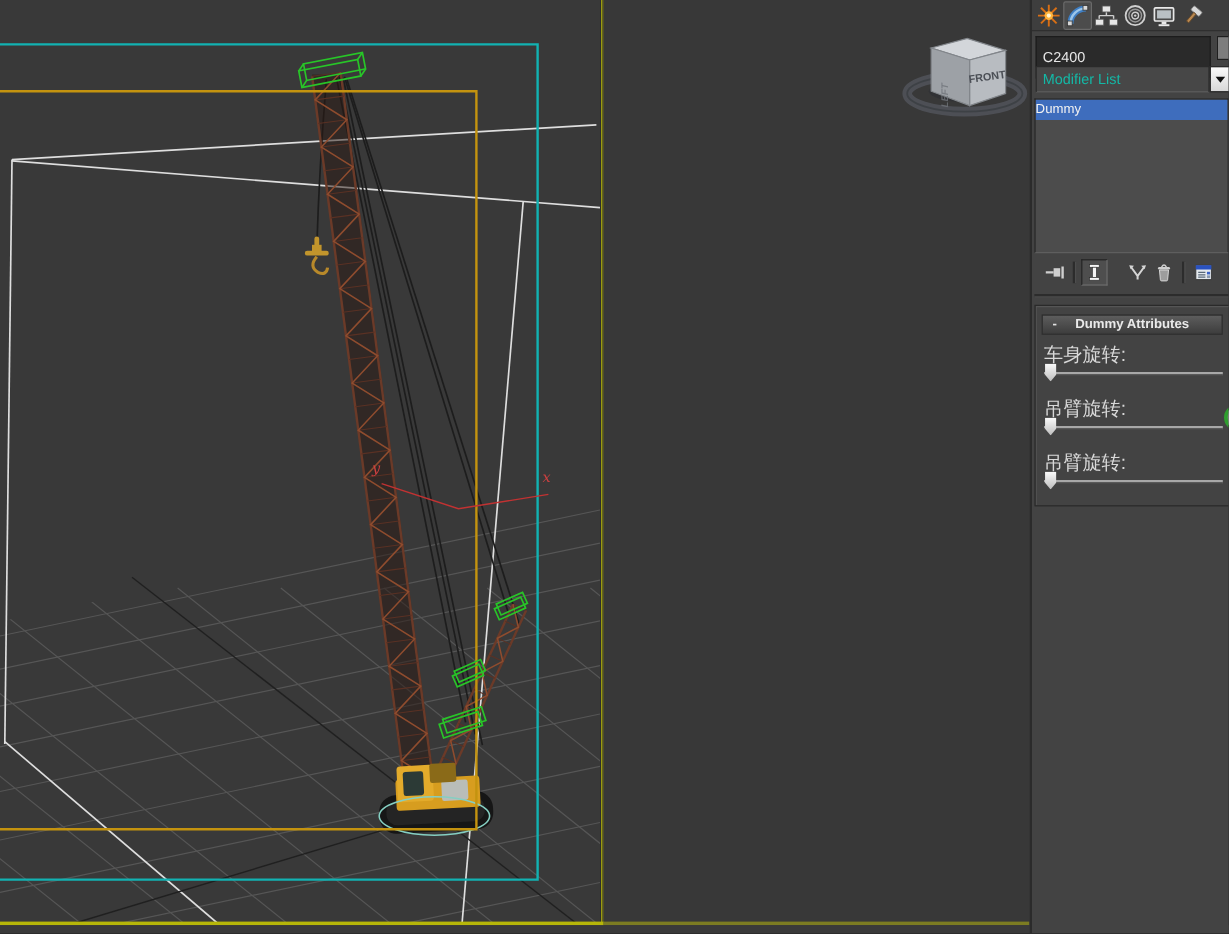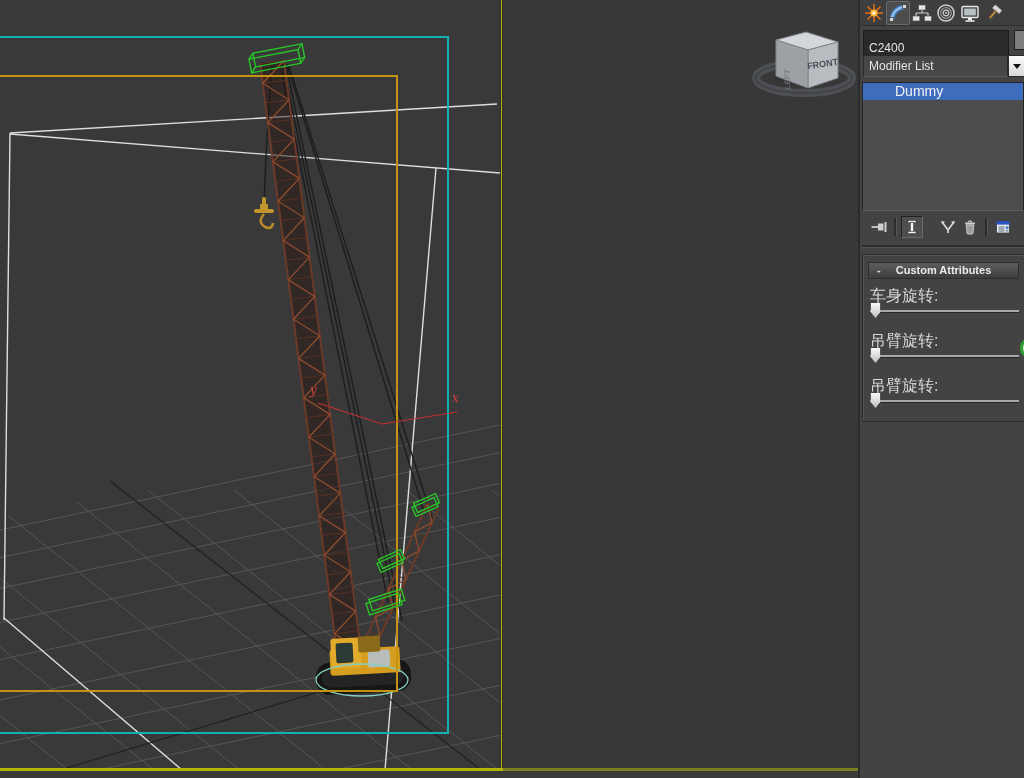--- a/index.html
+++ b/index.html
@@ -15,25 +15,25 @@
   #status-strip-left{left:0;top:771px;width:858px;height:7px;background:#3a3a3a;}
   #status-strip-right{left:858px;top:771px;width:166px;height:7px;background:#454545;}
   svg text{user-select:none;}
   
   #cmd-panel{left:858px;top:0;width:166px;height:778px;background:#434343;border-left:2px solid #2b2b2b;box-sizing:border-box;overflow:hidden;color:#d6d6d6;}
   #panel-tabs{position:absolute;left:0;top:0;width:166px;height:26px;background:#3e3e3e;border-bottom:1px solid #2f2f2f;display:flex;align-items:center;padding-left:2px;box-sizing:border-box;}
   .tab{width:24px;height:24px;display:flex;align-items:center;justify-content:center;border:1px solid transparent;box-sizing:border-box;}
   .tab.active{background:#4c4c4c;border:1px solid #6a6a6a;border-radius:2px;}
   .name-field{position:absolute;left:3px;top:30px;width:146px;height:36px;background:#2a2a2a;border:1px solid #1c1c1c;border-bottom-color:#5a5a5a;color:#e6e6e6;font-size:12px;padding:1px 5px;box-sizing:border-box;font-family:inherit;}
   #color-swatch{left:154px;top:30px;width:12px;height:20px;background:#7d7d7d;border:1px solid #1f1f1f;box-sizing:border-box;}
-  #modifier-dropdown{left:3px;top:55px;width:145px;height:22px;background:#474747;border:1px solid #2a2a2a;border-bottom-color:#5c5c5c;color:#e5e5e5;font-size:12px;line-height:20px;padding-left:5px;box-sizing:border-box;}
+  #modifier-dropdown{left:3px;top:55px;width:145px;height:22px;background:#474747;border:1px solid #2a2a2a;border-bottom-color:#5c5c5c;color:#14b8a6;font-size:12px;line-height:20px;padding-left:5px;box-sizing:border-box;}
   #modifier-dropdown-arrow{left:148px;top:55px;width:18px;height:22px;background:linear-gradient(#fbfbfb,#d7d7d7);border:1px solid #2a2a2a;box-sizing:border-box;display:flex;align-items:center;justify-content:center;}
   #modifier-dropdown-arrow .tri{width:0;height:0;border-left:4px solid transparent;border-right:4px solid transparent;border-top:5px solid #111;}
   #modifier-stack{left:2px;top:82px;width:162px;height:129px;background:#4c4c4c;border:1px solid #262626;border-bottom-color:#5e5e5e;box-sizing:border-box;overflow:hidden;}
-  .stack-row{height:17px;line-height:17px;font-size:14px;color:#f2f2f2;padding-left:32px;}
+  .stack-row{height:17px;line-height:17px;font-size:11px;color:#f2f2f2;}
   .stack-row.selected{background:#3e6dbd;}
   #stack-toolbar{position:absolute;left:0;top:213px;width:166px;height:28px;display:flex;align-items:center;}
   .stk-btn{width:22px;height:22px;display:flex;align-items:center;justify-content:center;border:1px solid transparent;box-sizing:border-box;}
   .stk-btn.pressed{background:#4e4e4e;border:1px solid #232323;border-bottom-color:#6b6b6b;border-right-color:#6b6b6b;}
   .stk-sep{width:2px;height:18px;background:#2c2c2c;border-right:1px solid #565656;margin:0 4px;}
   #stack-toolbar-divider{left:2px;top:245px;width:162px;height:2px;background:#2c2c2c;border-bottom:1px solid #545454;}
   #rollout{left:2px;top:254px;width:163px;height:168px;background:#434343;border:1px solid #2a2a2a;box-shadow:inset 1px 1px 0 #555;box-sizing:border-box;overflow:hidden;}
   #rollout-header{position:absolute;left:5px;top:7px;width:151px;height:17px;background:linear-gradient(#5d5d5d,#3d3d3d);border:1px solid #2d2d2d;box-sizing:border-box;color:#eaeaea;font-size:11px;font-weight:bold;text-align:center;line-height:15px;}
   #rollout-collapse{position:absolute;left:8px;top:0;width:12px;text-align:left;font-weight:bold;color:#e0e0e0;}
   .attr-label{position:absolute;left:7px;font-size:16px;color:#d8d8d8;}
@@ -342,21 +342,21 @@
           <rect x="11.8" y="8.5" width="2.6" height="2.2" fill="#3a62c8"></rect>
           <rect x="11.8" y="11.5" width="2.6" height="2.2" fill="#8a9ab0"></rect>
         </svg>
       </div>
     </div>
     <div id="stack-toolbar-divider" class="abs"></div>
 
     <div id="rollout" class="abs">
       <div id="rollout-header">
         <span id="rollout-collapse">-</span>
-        <span>Custom Attributes</span>
+        <span>Dummy Attributes</span>
       </div>
 
       <div class="attr-label" style="top:31px">车身旋转:</div>
       <div class="slider-row" style="top:48px">
         <div class="slider-track"></div>
         <div class="slider-thumb"></div>
       </div>
 
       <div class="attr-label" style="top:76px">吊臂旋转:</div>
       <div class="slider-row" style="top:93px">

